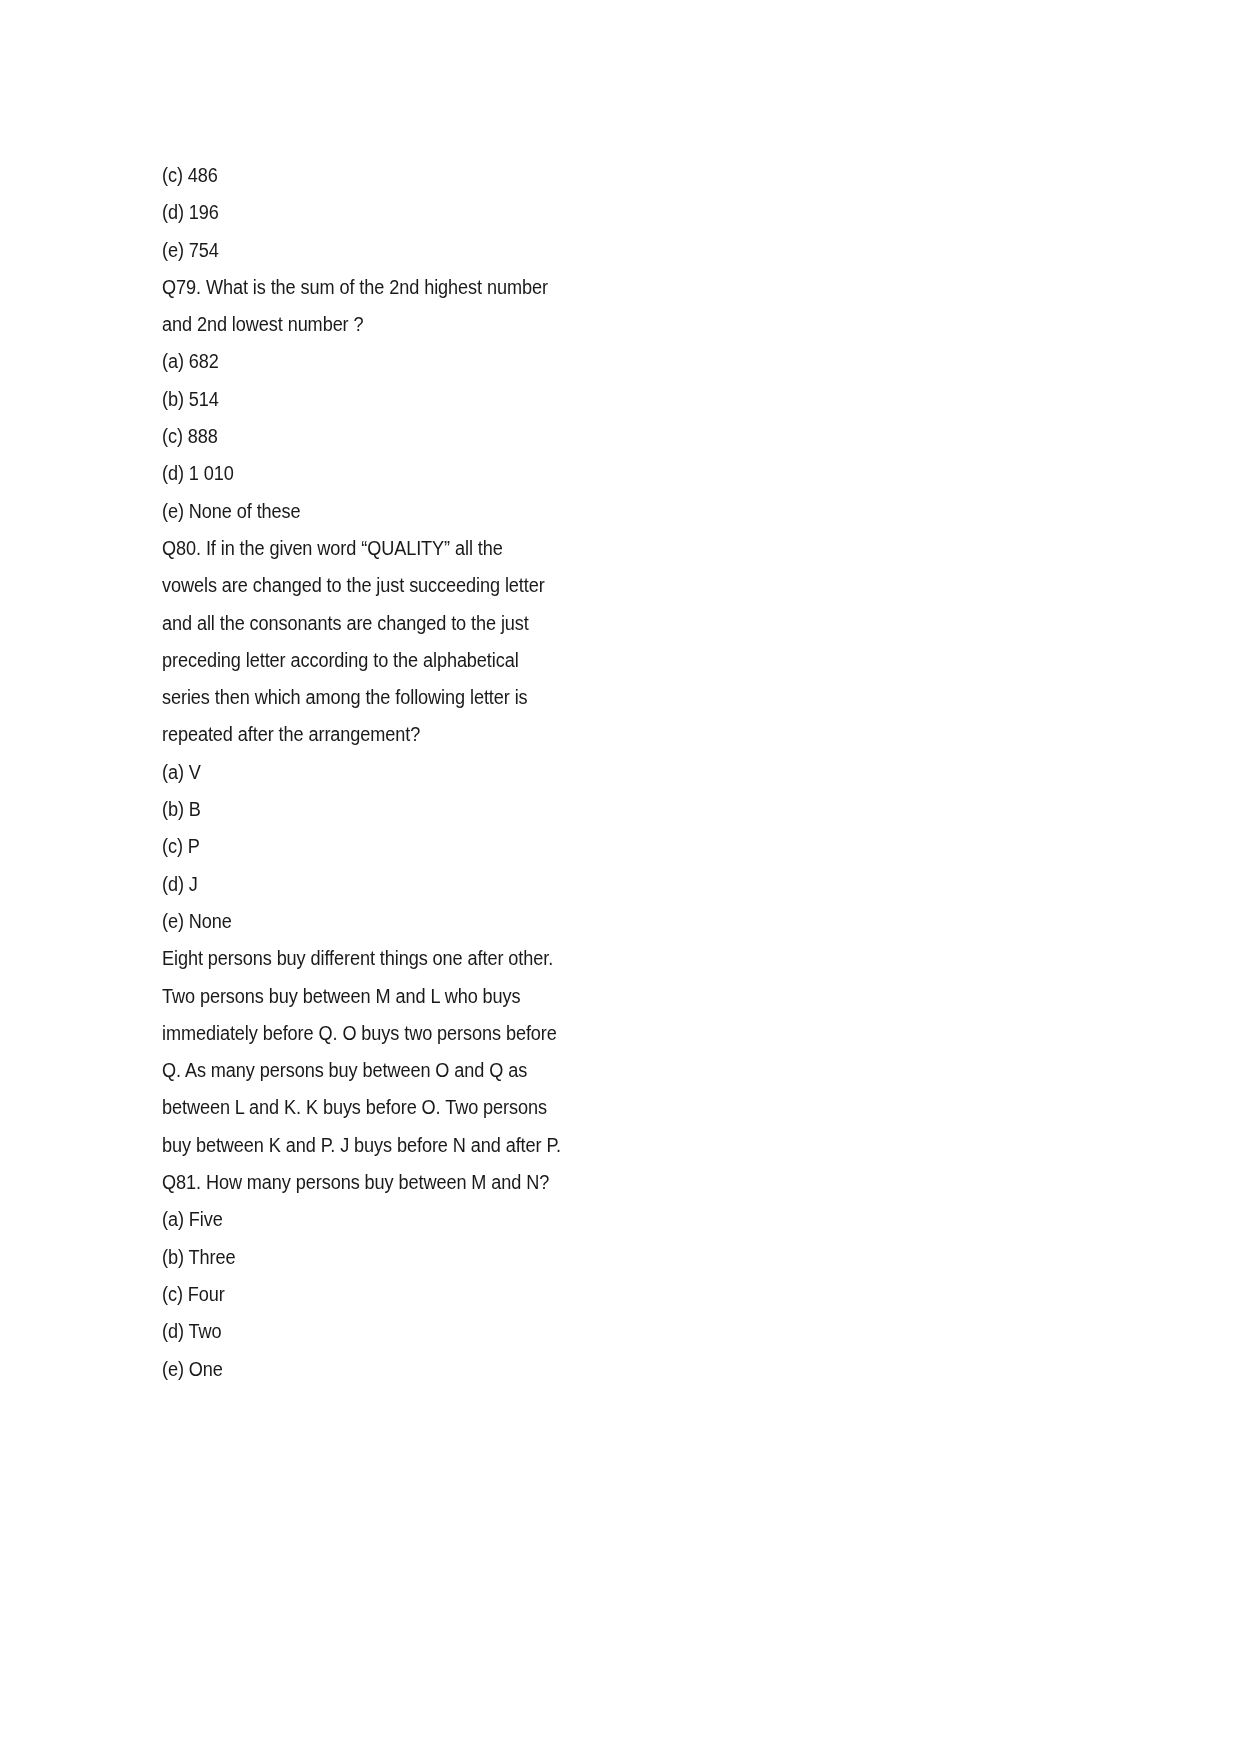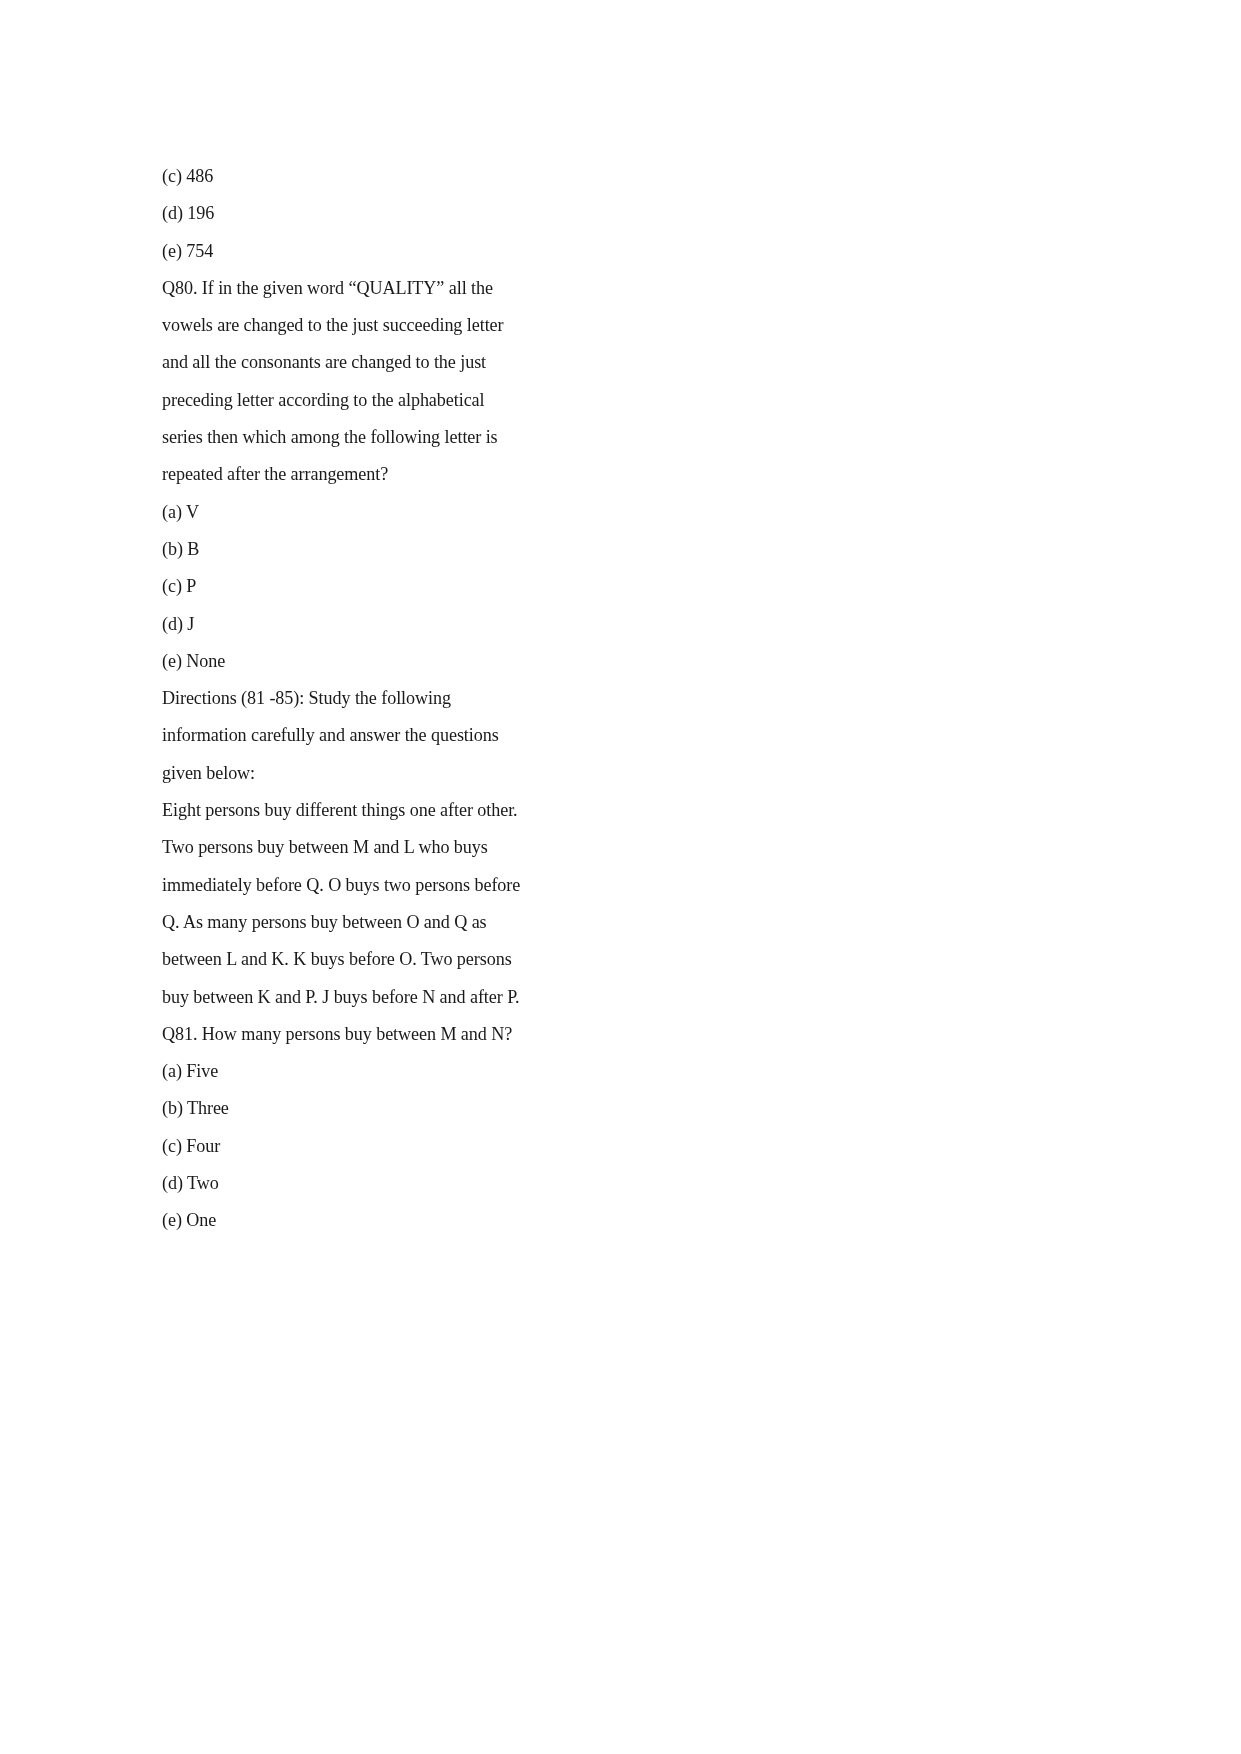--- a/index.html
+++ b/index.html
@@ -11,21 +11,21 @@
       width: 1241px;
       height: 1754px;
       position: relative;
       overflow: hidden;
     }
     .page {
       position: absolute;
       left: 162px;
       top: 157px;
       width: 520px;
-      font-family: Liberation Serif, serif;
+      font-family: Liberation Sans, sans-serif;
       font-size: 19.5px;
       color: #1a1a1a;
       letter-spacing: -0.1px;
     }
     .line {
       height: 37.3px;
       line-height: 37.3px;
       white-space: nowrap;
       transform: scaleX(0.93);
       transform-origin: left center;
@@ -37,40 +37,44 @@
 <body>
 
 <div class="page">
 
   <div>
     <div class="line opt">(c) 486</div>
     <div class="line opt">(d) 196</div>
     <div class="line opt">(e) 754</div>
   </div>
 
+  <div>
+    <div class="line stem">Q79. What is the sum of the 2nd highest number</div>
+    <div class="line stem">and 2nd lowest number ?</div>
+    <div class="line opt">(a) 682</div>
+    <div class="line opt">(b) 514</div>
+    <div class="line opt">(c) 888</div>
+    <div class="line opt">(d) 1 010</div>
+    <div class="line opt">(e) None of these</div>
+  </div>
 
   <div>
     <div class="line stem">Q80. If in the given word “QUALITY” all the</div>
     <div class="line stem">vowels are changed to the just succeeding letter</div>
     <div class="line stem">and all the consonants are changed to the just</div>
     <div class="line stem">preceding letter according to the alphabetical</div>
     <div class="line stem">series then which among the following letter is</div>
     <div class="line stem">repeated after the arrangement?</div>
     <div class="line opt">(a) V</div>
     <div class="line opt">(b) B</div>
     <div class="line opt">(c) P</div>
     <div class="line opt">(d) J</div>
     <div class="line opt">(e) None</div>
   </div>
 
-  <div>
-    <div class="line stem">Directions (81 -85): Study the following</div>
-    <div class="line stem">information carefully and answer the questions</div>
-    <div class="line stem">given below:</div>
-  </div>
 
   <div>
     <div class="line stem">Eight persons buy different things one after other.</div>
     <div class="line stem">Two persons buy between M and L who buys</div>
     <div class="line stem">immediately before Q. O buys two persons before</div>
     <div class="line stem">Q. As many persons buy between O and Q as</div>
     <div class="line stem">between L and K. K buys before O. Two persons</div>
     <div class="line stem">buy between K and P. J buys before N and after P.</div>
   </div>
 

